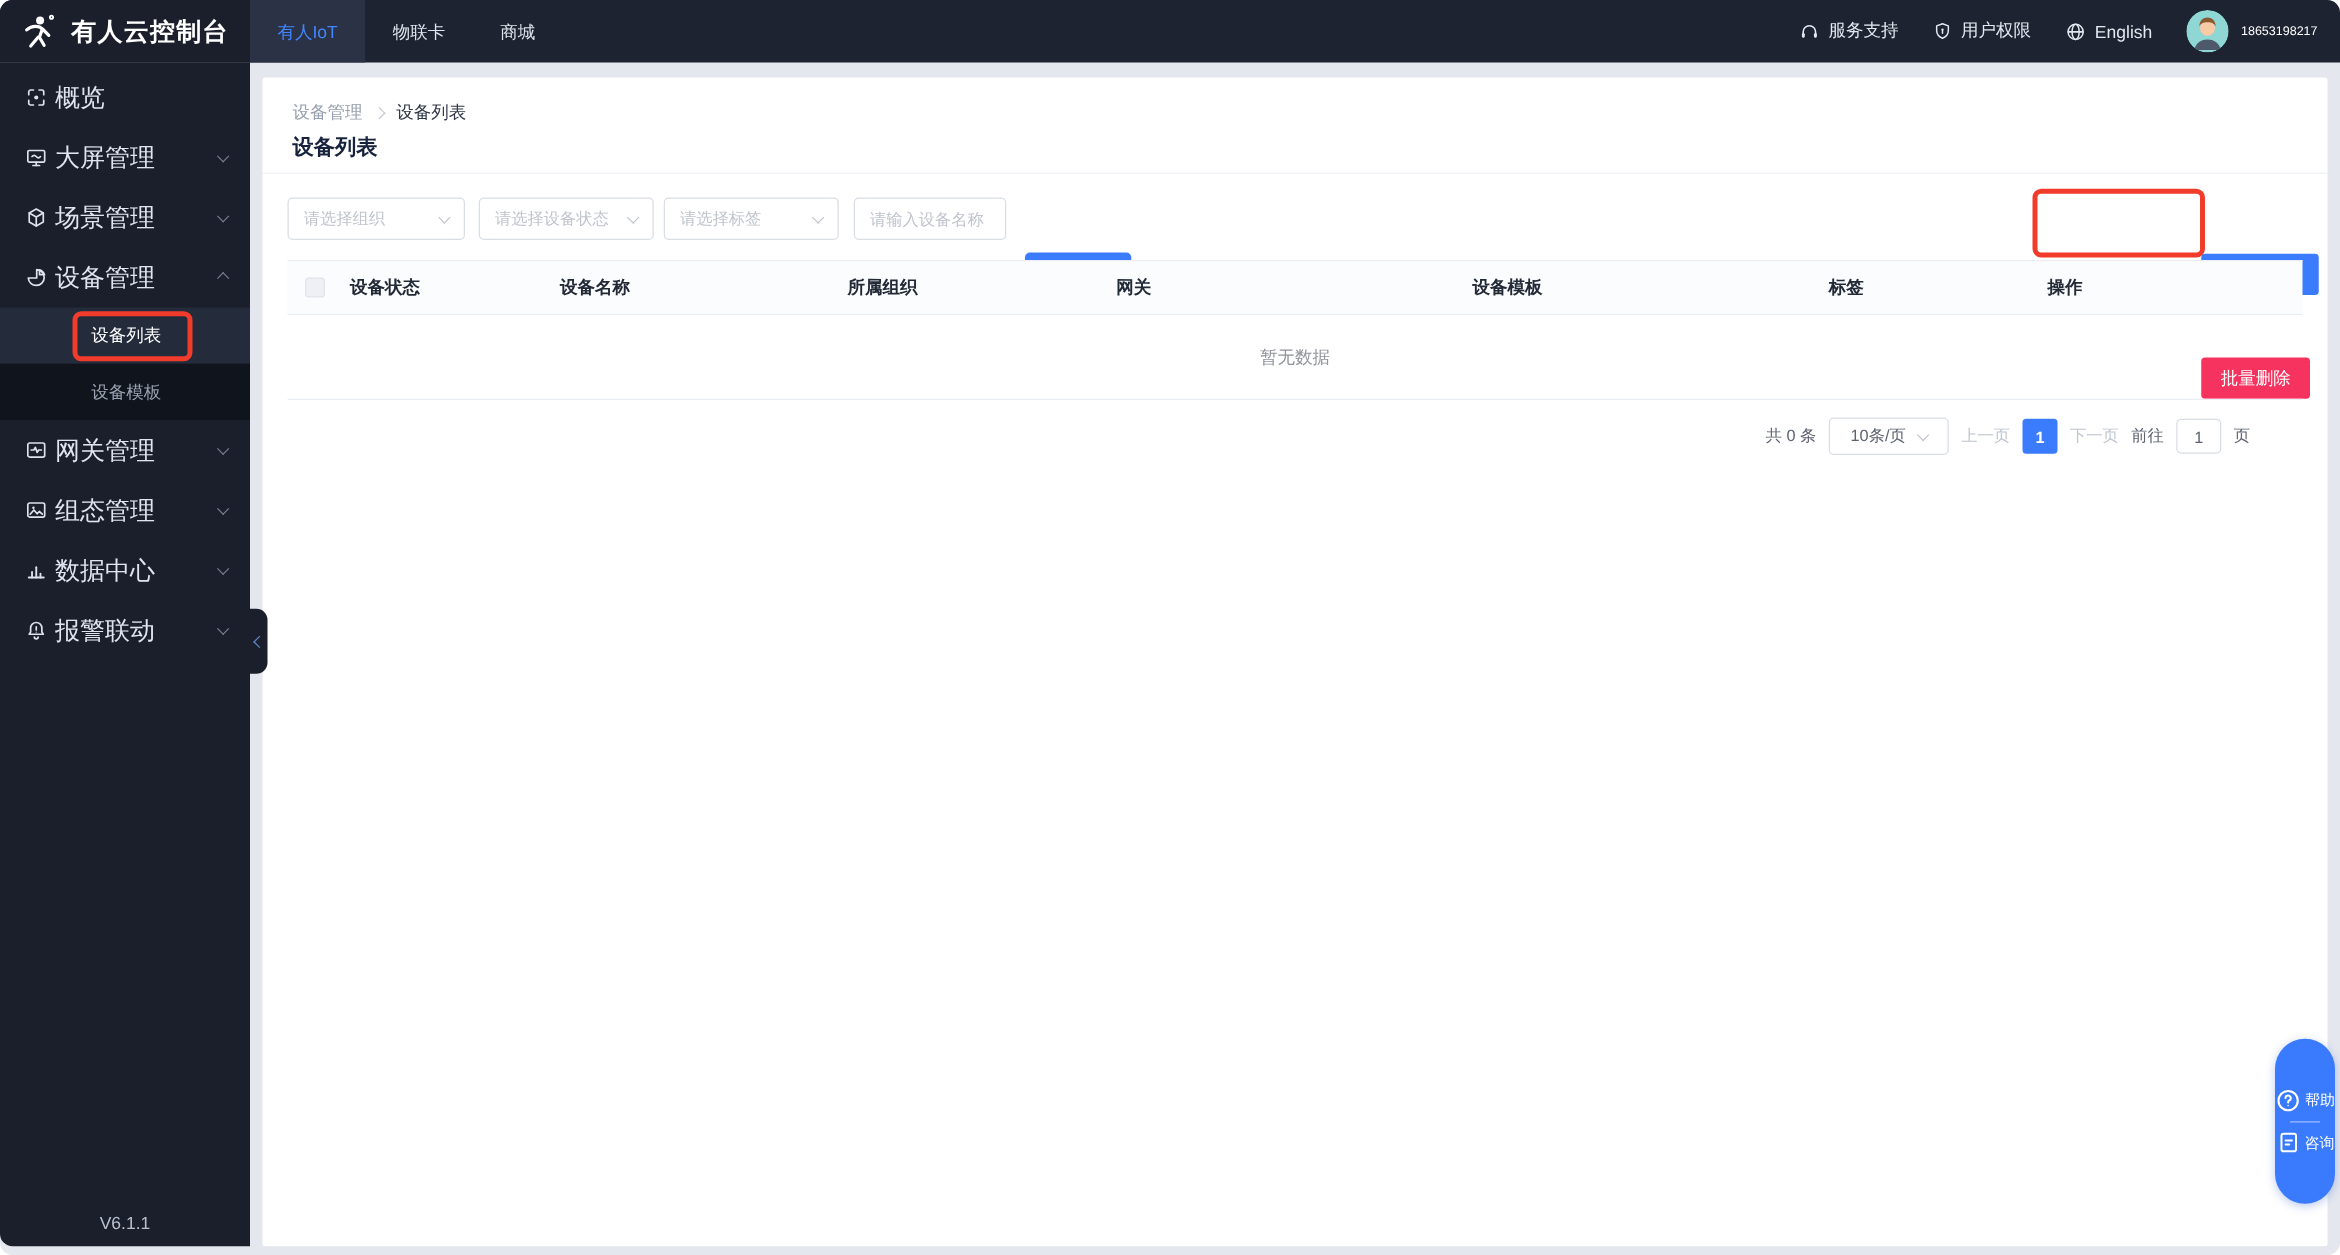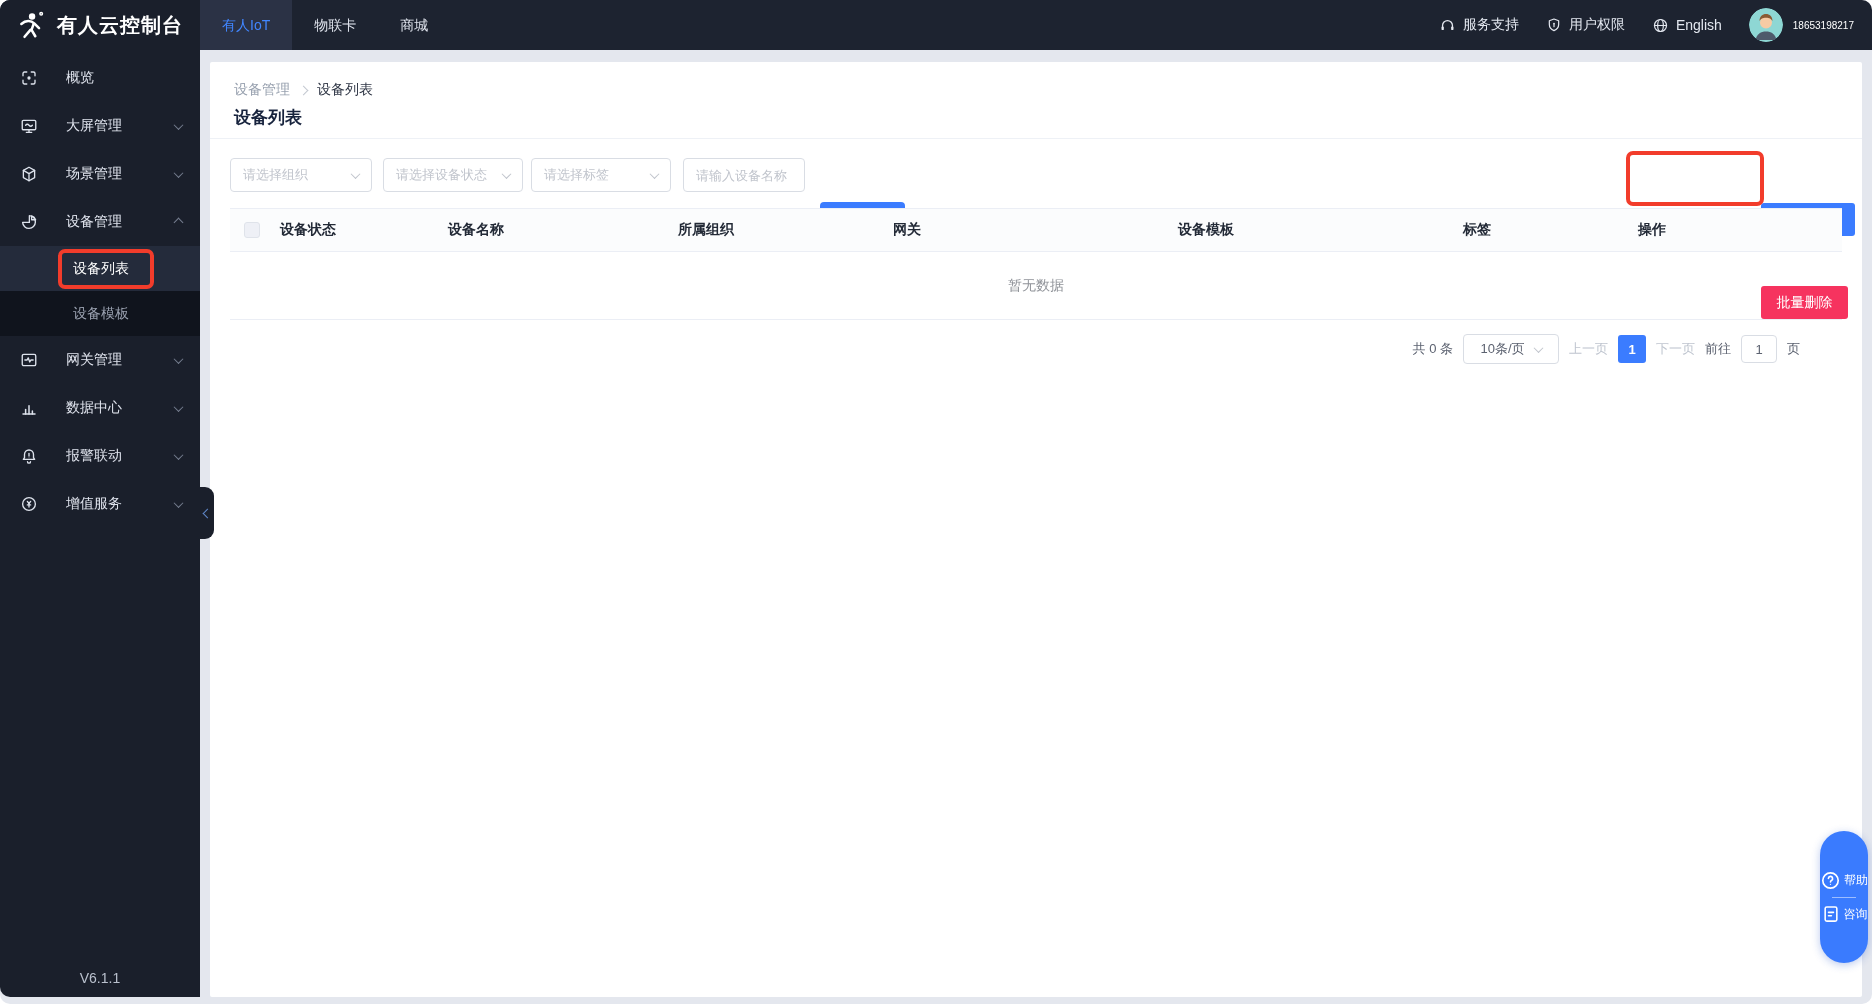--- a/index.html
+++ b/index.html
@@ -17,21 +17,21 @@
   .tab { padding:0 22px; line-height:50px; font-size:14px; color:#dfe3ec; cursor:pointer; white-space:nowrap; }
   .tab.active { background:#2b3245; color:#4186ff; }
   .topbar-right { margin-left:auto; display:flex; align-items:center; gap:27px; padding-right:18px; color:#e4e8f0; font-size:14px; }
   .tb-item { display:flex; align-items:center; gap:7px; cursor:pointer; white-space:nowrap; }
   .account { display:flex; align-items:center; gap:10px; }
   .avatar { width:34px; height:34px; border-radius:50%; overflow:hidden; flex:none; }
   .phone { color:#fff; font-size:10px; }
   
   .sidebar { position:absolute; left:0; top:50px; width:200px; height:947px; background:#1a1f2b; border-bottom-left-radius:10px; z-index:4; }
   .menu { padding-top:4px; }
-  .menu-item { height:48px; display:flex; align-items:center; padding:0 18px 0 20px; gap:28px; color:#e0e4ee; font-size:14px; cursor:pointer; }
+  .menu-item { height:48px; display:flex; align-items:center; padding:0 18px 0 20px; gap:6px; color:#e0e4ee; font-size:20px; cursor:pointer; }
   .menu-item .m-icon { width:18px; height:18px; color:#dde2ec; flex:none; }
   .menu-item .m-label { flex:1; white-space:nowrap; }
   .menu-item .m-chev { color:#767e90; }
   .submenu-item { height:45px; display:flex; align-items:center; padding-left:73px; font-size:14px; color:#9aa1b0; cursor:pointer; background:#10141d; }
   .submenu-item.active { background:#242b3b; color:#ffffff; }
   .version { position:absolute; bottom:11px; left:0; width:200px; text-align:center; color:#b9c0cd; font-size:14px; }
   .collapse-handle { position:absolute; left:200px; top:487px; width:14px; height:52px; background:#1a1f2b; border-radius:0 9px 9px 0; display:flex; align-items:center; justify-content:center; cursor:pointer; z-index:4; color:#5f87c9; }
   
   .chev { display:inline-block; width:7px; height:7px; border-right:1.5px solid currentColor; border-bottom:1.5px solid currentColor; }
   .chev.down { transform:rotate(45deg) translate(-1px,-1px); }
@@ -211,20 +211,31 @@
         <span class="m-icon icon">
           <svg width="18" height="18" viewBox="0 0 24 24" fill="none" stroke="currentColor" stroke-width="1.8" stroke-linecap="round" stroke-linejoin="round">
             <rect x="3" y="4.5" width="18" height="15" rx="2"></rect>
             <path d="M6.5 12h3l1.5-2.8 2 5.4 1.5-2.6h3"></path>
           </svg>
         </span>
         <span class="m-label">网关管理</span>
         <span class="m-chev chev down"></span>
       </div>
 
+      <div class="menu-item">
+        <span class="m-icon icon">
+          <svg width="18" height="18" viewBox="0 0 24 24" fill="none" stroke="currentColor" stroke-width="1.8" stroke-linecap="round" stroke-linejoin="round">
+            <rect x="3" y="4.5" width="18" height="15" rx="2"></rect>
+            <circle cx="9" cy="9.5" r="1.3" fill="currentColor" stroke="none"></circle>
+            <path d="M5.5 16.5l4-4.5 3.5 4 2.2-2.4 3.3 2.9"></path>
+          </svg>
+        </span>
+        <span class="m-label">组态管理</span>
+        <span class="m-chev chev down"></span>
+      </div>
 
       <div class="menu-item">
         <span class="m-icon icon">
           <svg width="18" height="18" viewBox="0 0 24 24" fill="none" stroke="currentColor" stroke-width="2" stroke-linecap="round">
             <path d="M4 20h16"></path>
               <path d="M7.5 20v-6"></path>
               <path d="M12 20V9"></path>
               <path d="M16.5 20v-4"></path>
           </svg>
         </span>
@@ -238,32 +249,20 @@
             <path d="M12 4a6 6 0 0 1 6 6v4.2l1.5 2.3H4.5L6 14.2V10a6 6 0 0 1 6-6z"></path>
             <path d="M12 8.5v3.5"></path>
               <circle cx="12" cy="14.3" r=".6" fill="currentColor" stroke="none"></circle>
             <path d="M10 19.5a2 2 0 0 0 4 0"></path>
           </svg>
         </span>
         <span class="m-label">报警联动</span>
         <span class="m-chev chev down"></span>
       </div>
 
-      <div class="menu-item">
-        <span class="m-icon icon">
-          <svg width="18" height="18" viewBox="0 0 24 24" fill="none" stroke="currentColor" stroke-width="1.8" stroke-linecap="round" stroke-linejoin="round">
-            <circle cx="12" cy="12" r="8.5"></circle>
-            <path d="M9.8 8.5l2.2 2.8 2.2-2.8"></path>
-              <path d="M12 11.3V16"></path>
-              <path d="M9.8 13.2h4.4"></path>
-          </svg>
-        </span>
-        <span class="m-label">增值服务</span>
-        <span class="m-chev chev down"></span>
-      </div>
 
 
 
     </div>
     <div class="version">V6.1.1</div>
   </div>
 
   <div class="collapse-handle">
     <span class="chev left"></span>
   </div>

